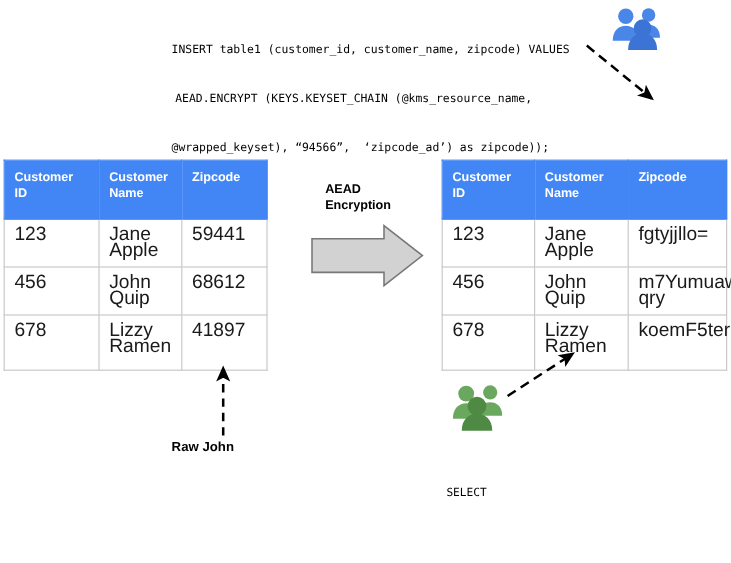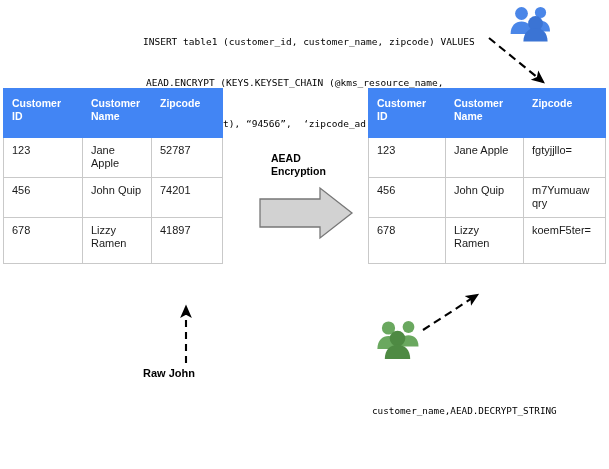--- a/index.html
+++ b/index.html
@@ -28,26 +28,27 @@
 
   #select-sql{ left:372px; top:378px; font-size:9.3px; line-height:13.2px;}
   #select-sql .ln{display:block;}
 
   
   .tbl{
     position:absolute;
     border-collapse:collapse;
     table-layout:fixed;
     background:#fff;
+    margin-top:45px;
   }
   .tbl td,.tbl th{
     border:1px solid #c9c9c9;
     vertical-align:top;
     padding:6px 7px 6px 8px;
-    font-size:11px;
+    font-size:16px;
     line-height:13px;
     color:#1a1a1a;
     font-weight:400;
     text-align:left;
   }
   .tbl thead th{
     background:#4285f4;
     border:1px solid #4285f4;
     color:#ffffff;
     font-weight:bold;
@@ -96,21 +97,21 @@
 
 <div class="stage">
 
   <div class="code" id="insert-sql">
     <span class="ln">INSERT table1 (customer_id, customer_name, zipcode) VALUES</span>
     <span class="ln l3">AEAD.ENCRYPT (KEYS.KEYSET_CHAIN (@kms_resource_name,</span>
     <span class="ln">@wrapped_keyset), “94566”,  ‘zipcode_ad’) as zipcode));</span>
   </div>
 
   <div class="code" id="select-sql">
-    <span class="ln">customer_name,AEAD.DECRYPT_STRING</span>
+    <span class="ln">SELECT</span>
     
     
     
     
   </div>
 
   <table class="tbl" id="table-left">
     <colgroup>
         <col class="c1">
         <col class="c2">
@@ -120,26 +121,26 @@
       <tr>
         <th><span>Customer</span><br><span>ID</span></th>
         <th><span>Customer</span><br><span>Name</span></th>
         <th><span>Zipcode</span></th>
       </tr>
     </thead>
     <tbody>
       <tr>
         <td>123</td>
         <td>Jane Apple</td>
-        <td>52787</td>
+        <td>59441</td>
       </tr>
       <tr>
         <td>456</td>
         <td>John Quip</td>
-        <td>74201</td>
+        <td>68612</td>
       </tr>
       <tr class="tall">
         <td>678</td>
         <td>Lizzy Ramen</td>
         <td>41897</td>
       </tr>
     </tbody>
   </table>
 
   <table class="tbl" id="table-right">

